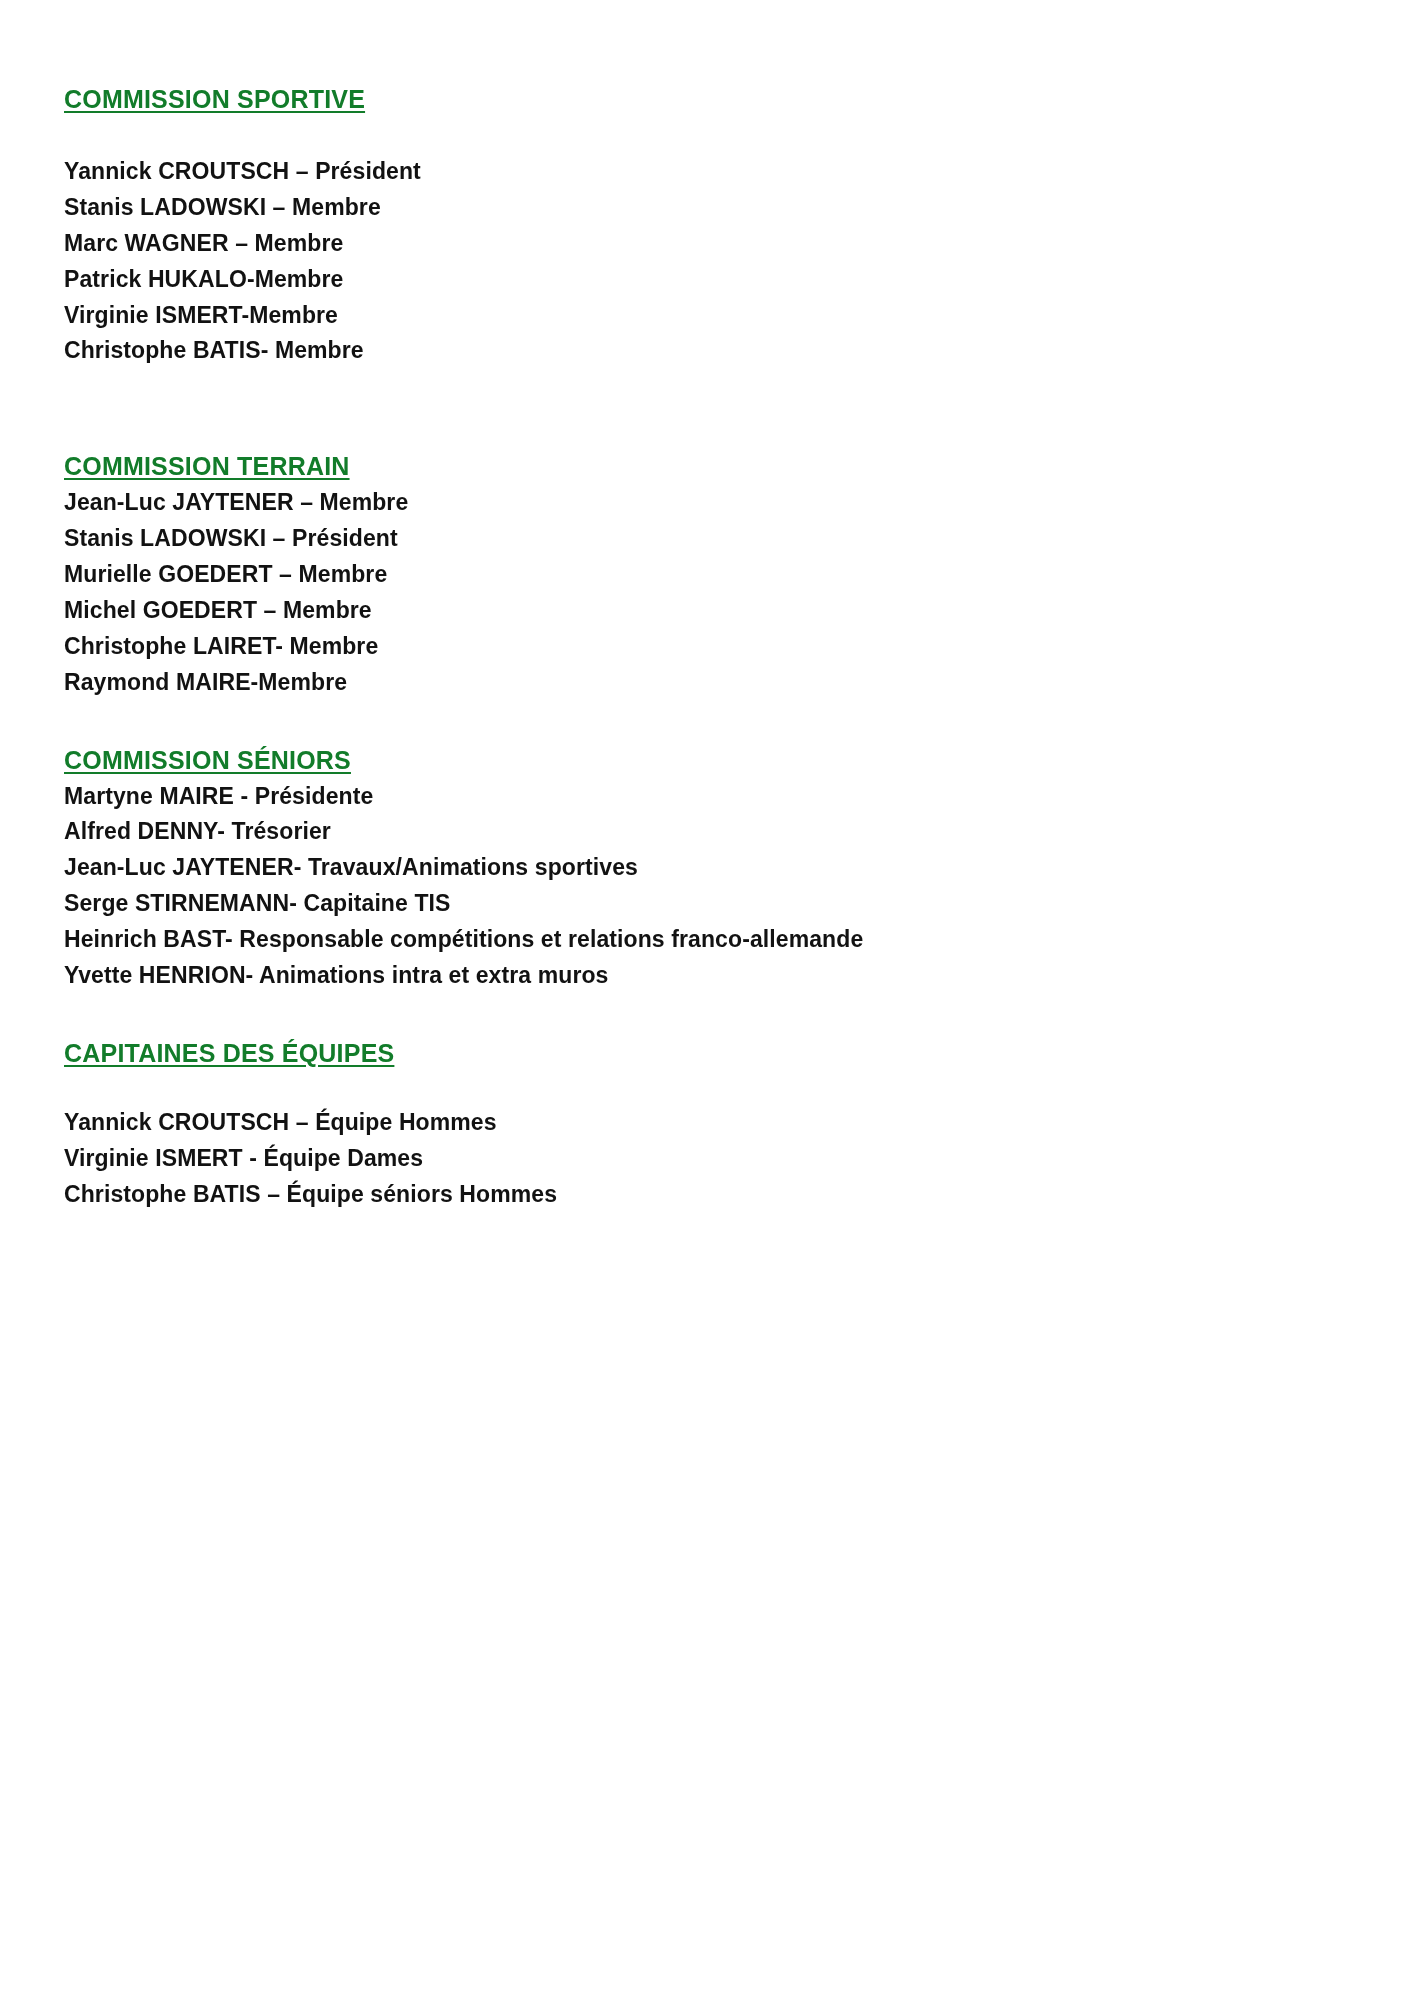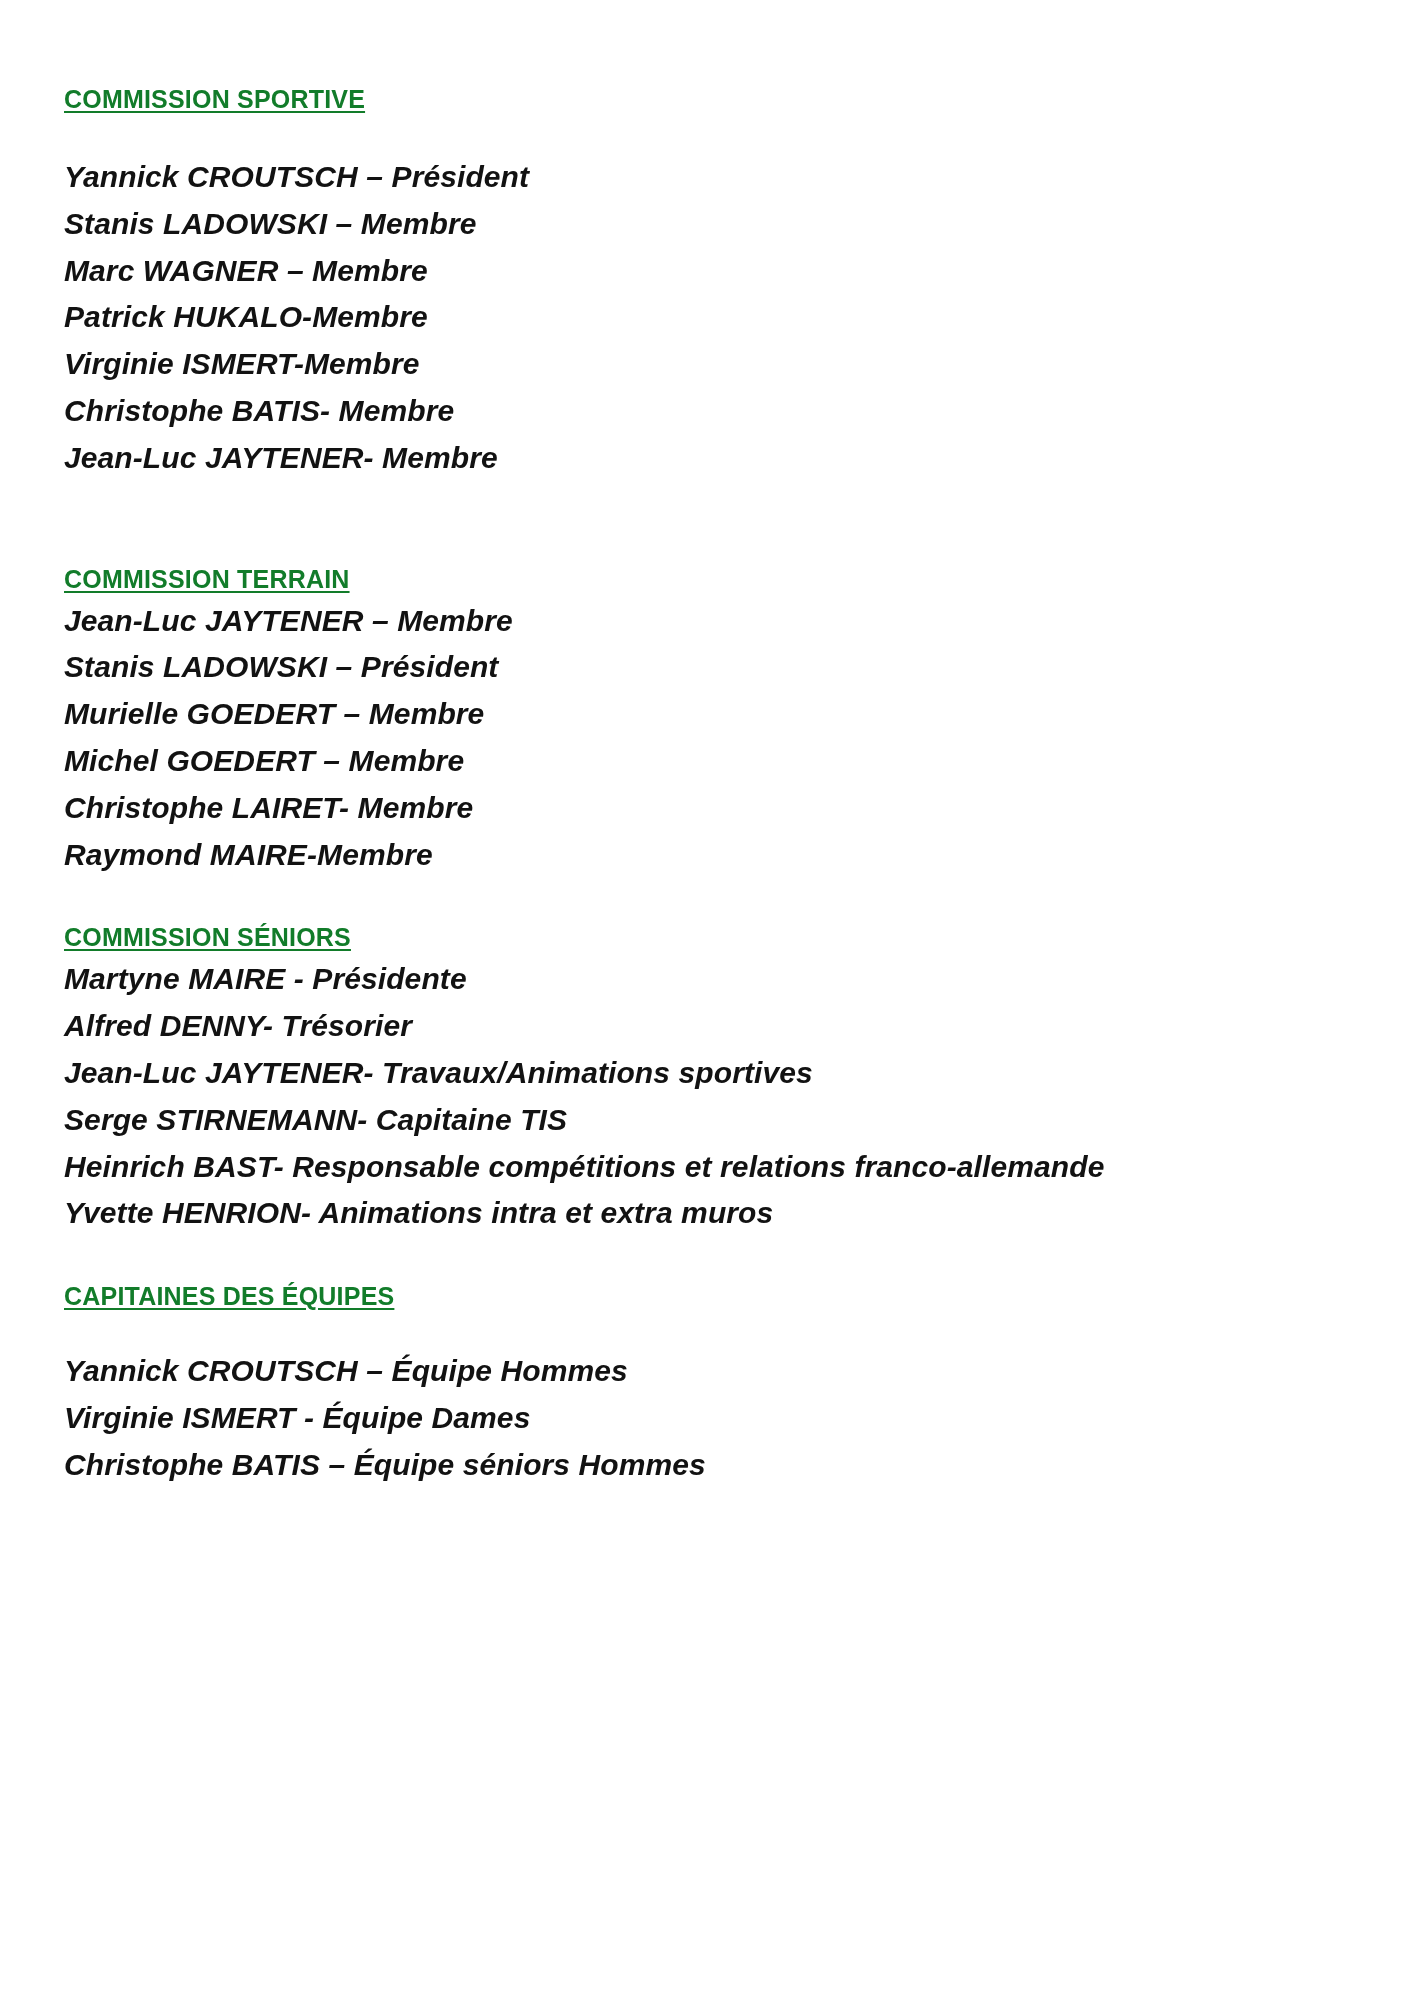--- a/index.html
+++ b/index.html
@@ -39,27 +39,26 @@
     line-height: 1.52;
     margin: 0;
     white-space: pre;
   }
   .member-list {
     list-style: none;
     margin: 0;
     padding: 0;
   }
   .member-item {
-    font-size: 30px;
+    font-size: 23px;
     font-weight: bold;
     color: #121212;
     line-height: 1.56;
     letter-spacing: 0.1px;
     white-space: pre;
-    font-style: italic;
   }
   
   .gap-after-heading-lg { height: 36px; }
   .gap-block-xl { height: 78px; }
   .gap-block-md { height: 40px; }
   .gap-block-sm { height: 33px; }
 </style>
 </head>
 <body>
 
@@ -69,21 +68,20 @@
     <section class="section">
       <h2 class="section-heading">COMMISSION SPORTIVE</h2>
       <div class="gap-after-heading-lg"></div>
       <ul class="member-list">
         <li class="member-item">Yannick CROUTSCH – Président</li>
         <li class="member-item">Stanis LADOWSKI – Membre</li>
         <li class="member-item">Marc WAGNER – Membre</li>
         <li class="member-item">Patrick HUKALO-Membre</li>
         <li class="member-item">Virginie ISMERT-Membre</li>
         <li class="member-item">Christophe BATIS- Membre</li>
-        <li class="member-item">Jean-Luc JAYTENER- Membre</li>
       </ul>
     </section>
 
     <div class="gap-block-xl"></div>
 
     <section class="section">
       <h2 class="section-heading">COMMISSION TERRAIN</h2>
       <ul class="member-list">
         <li class="member-item">Jean-Luc JAYTENER – Membre</li>
         <li class="member-item">Stanis LADOWSKI – Président</li>

